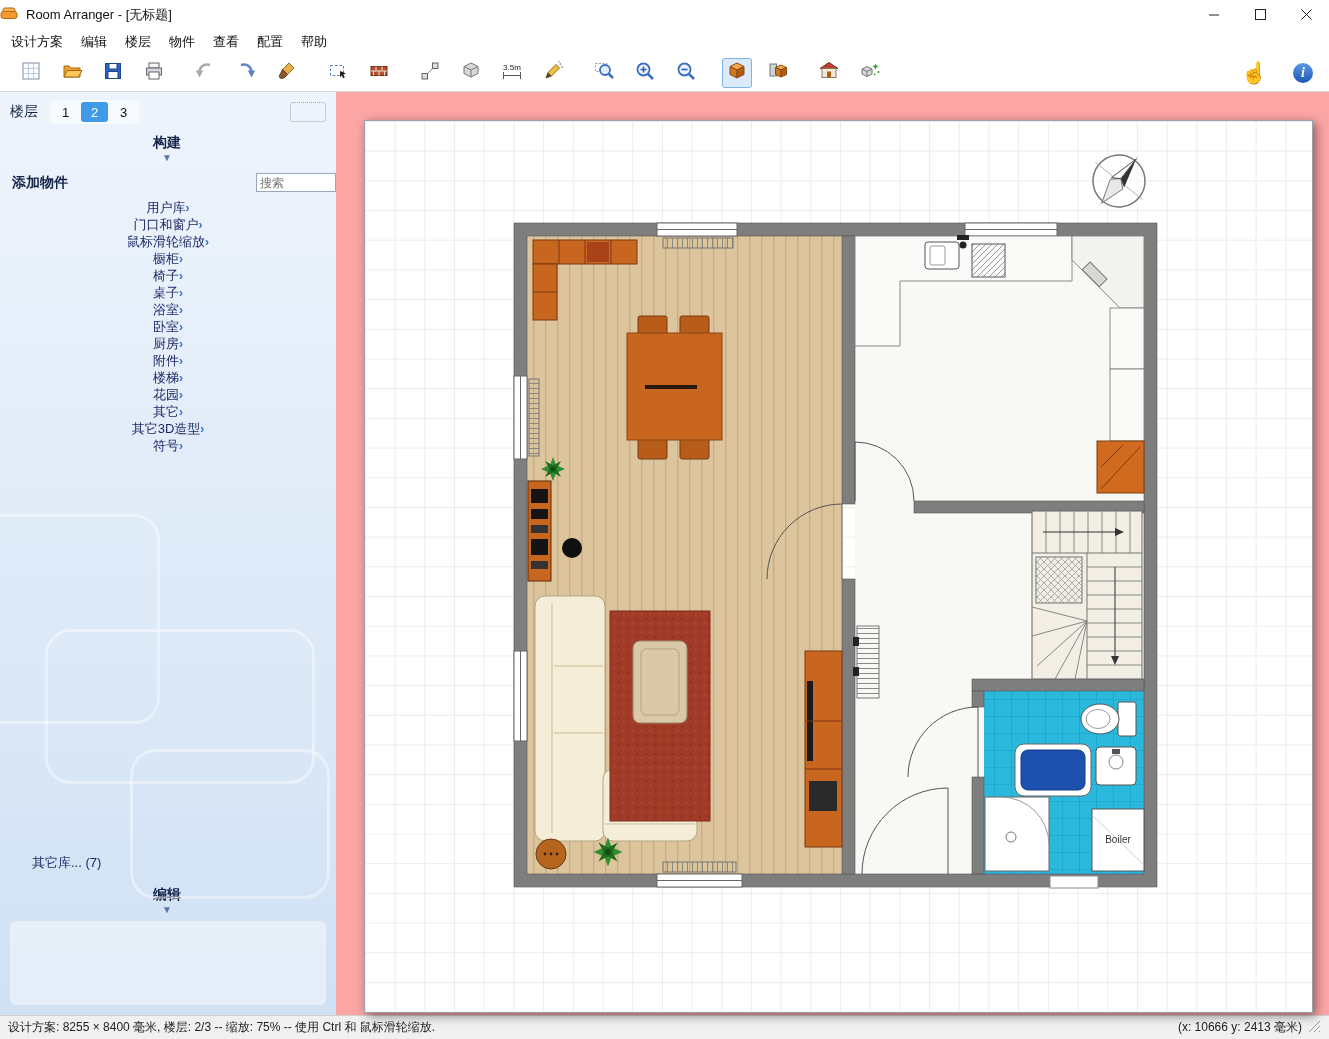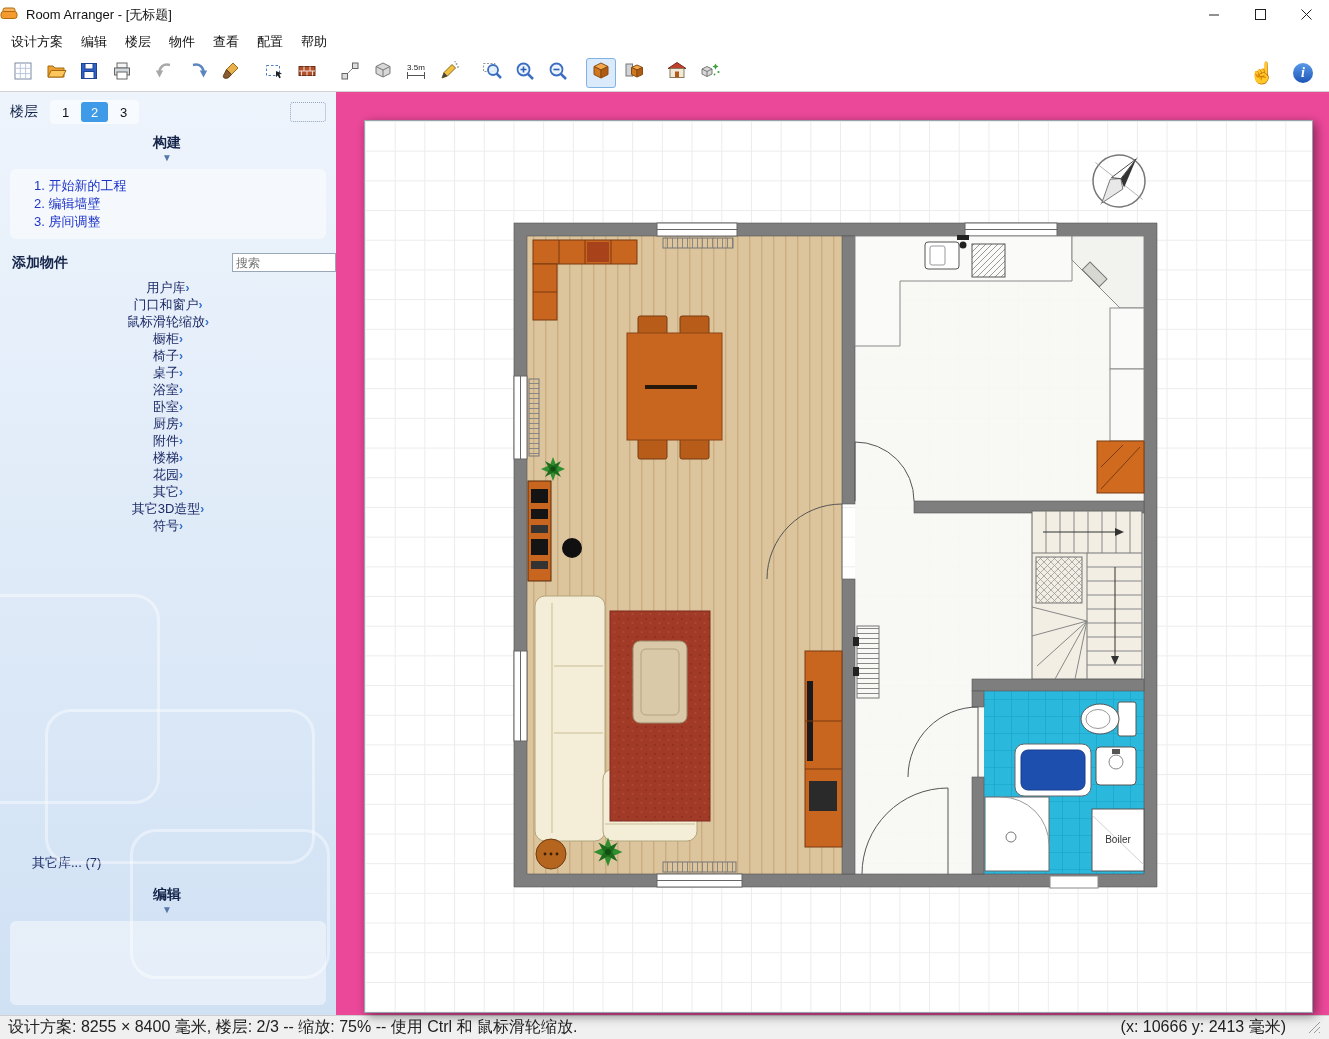--- a/index.html
+++ b/index.html
@@ -11,21 +11,21 @@
   .title-text { margin-left: 8px; font-size: 13px; }
   .win-controls { margin-left: auto; display: flex; height: 100%; }
   .win-btn { width: 46px; height: 100%; display: flex; align-items: center; justify-content: center; }
 
   
   .menubar { height: 24px; display: flex; align-items: center; padding: 0 2px; background: #fff; }
   .menu-item { padding: 3px 9px; cursor: default; }
 
   
   .toolbar { height: 38px; display: flex; align-items: center; background: #fff; border-bottom: 1px solid #d4d4d4; padding: 0 8px; }
-  .tb-btn { width: 30px; height: 30px; display: flex; align-items: center; justify-content: center; border: 1px solid transparent; border-radius: 3px; margin-right: 3px; }
+  .tb-btn { width: 30px; height: 30px; display: flex; align-items: center; justify-content: center; border: 1px solid transparent; border-radius: 3px; margin-right: 3px; margin-left: 8px; }
   .tb-btn.active { background: #dcebfb; border-color: #7fb2e5; }
   .tb-sep { width: 10px; }
   .tb-right { margin-left: auto; display: flex; align-items: center; gap: 8px; }
   .hand-glyph { font-size: 21px; color: #c97818; line-height: 1; }
   .info-circle { width: 20px; height: 20px; border-radius: 50%; background: linear-gradient(#5a9ae8,#1d55b8); color: #fff; display: flex; align-items: center; justify-content: center; font-family: "Liberation Serif", serif; font-style: italic; font-weight: bold; font-size: 14px; }
 
   
   .content { display: flex; height: 923px; }
 
   .sidebar { width: 336px; background: linear-gradient(#eef4fc, #d0e1f4); display: flex; flex-direction: column; position: relative; overflow: hidden; }
@@ -37,45 +37,45 @@
   .floors-extra { margin-left: auto; width: 36px; height: 20px; border: 1px dotted #93a8c4; border-radius: 3px; }
 
   .section-header { display: flex; align-items: center; justify-content: space-between; padding: 6px 14px 4px 12px; font-size: 14px; font-weight: bold; color: #15254a; flex-direction: column; }
   .section-arrow { color: #5577aa; font-size: 10px; font-weight: normal; }
 
   .steps-panel { background: rgba(255,255,255,.5); border-radius: 6px; margin: 2px 10px 8px 10px; padding: 8px 6px 8px 24px; }
   .step { color: #1f35c8; line-height: 18px; }
 
   .addobj-header { display: flex; align-items: center; justify-content: space-between; padding: 6px 0 7px 12px; }
   .addobj-title { font-size: 14px; font-weight: bold; color: #15254a; }
-  .search-input { width: 104px; height: 19px; border: 1px solid #9aa7b8; font-size: 12px; padding: 1px 3px; font-family: inherit; background: #fff; }
+  .search-input { width: 80px; height: 19px; border: 1px solid #9aa7b8; font-size: 12px; padding: 1px 3px; font-family: inherit; background: #fff; }
 
   .cat-item { display: flex; align-items: center; justify-content: center; padding: 0 14px; height: 17px; color: #1c2a66; }
   .cat-chevron { color: #2f6fd0; font-weight: bold; font-size: 12px; }
 
   .sidebar-spacer { flex: 1; position: relative; }
   .decor { position: absolute; border: 3px solid rgba(255,255,255,.42); border-radius: 26px; pointer-events: none; }
   .decor-1 { left: 45px; top: 175px; width: 270px; height: 155px; }
   .decor-2 { left: 130px; top: 295px; width: 200px; height: 150px; }
   .decor-3 { left: -25px; top: 60px; width: 185px; height: 210px; }
 
   .more-libs { padding: 2px 14px 8px 12px; color: #1c2a66; margin-left: 20px; }
   .edit-panel { background: rgba(255,255,255,.45); border-radius: 6px; margin: 2px 10px 10px 10px; height: 84px; }
 
   
-  .canvas { flex: 1; background: #ec4899; position: relative; }
+  .canvas { flex: 1; background: #fca5a5; position: relative; }
   .page { position: absolute; left: 28px; top: 28px; width: 949px; height: 893px; background-color: #fff;
           background-image: linear-gradient(to right,#ececec 1px,transparent 1px), linear-gradient(to bottom,#ececec 1px,transparent 1px);
           background-size: 29.7px 29.7px; border: 1px solid #98a2ac; box-shadow: 3px 3px 10px rgba(0,0,0,.45); }
   .page > svg { position: absolute; left: 0; top: 0; }
   svg text { font-family: "Liberation Sans", sans-serif; }
 
   
-  .statusbar { height: 24px; background: #f0f0f0; border-top: 1px solid #cfcfcf; display: flex; align-items: center; padding: 0 8px; font-size: 16px; color: #222; }
-  .statusbar .right { margin-left: auto; display: flex; align-items: flex-end; gap: 22px; }
+  .statusbar { height: 24px; background: #f0f0f0; border-top: 1px solid #cfcfcf; display: flex; align-items: center; padding: 0 8px; font-size: 12px; color: #222; }
+  .statusbar .right { margin-left: auto; display: flex; align-items: flex-end; gap: 6px; }
 </style>
 </head>
 <body>
 
 <div class="titlebar">
   <span>
     <svg width="18" height="13" viewBox="0 0 18 13">
         <rect x="3" y="1" width="12" height="5.5" rx="2" fill="#f9b45a" stroke="#b06a10"></rect>
         <rect x="1" y="4.5" width="16" height="7" rx="2.5" fill="#f49a2e" stroke="#b06a10"></rect>
       </svg>
@@ -272,25 +272,20 @@
         <div class="floor-tab">1</div>
         <div class="floor-tab active">2</div>
         <div class="floor-tab">3</div>
       </div>
       <div class="floors-extra"></div>
     </div>
 
     <div class="section-header">
       <span>构建</span>
       <span class="section-arrow">▼</span>
-    </div>
-    <div class="steps-panel">
-      <div class="step">1. 开始新的工程</div>
-      <div class="step">2. 编辑墙壁</div>
-      <div class="step">3. 房间调整</div>
     </div>
 
     <div class="addobj-header">
       <span class="addobj-title">添加物件</span>
       <input class="search-input" placeholder="搜索" style="">
     </div>
 
     <div>
       <div class="cat-item">
           <span>用户库</span>

